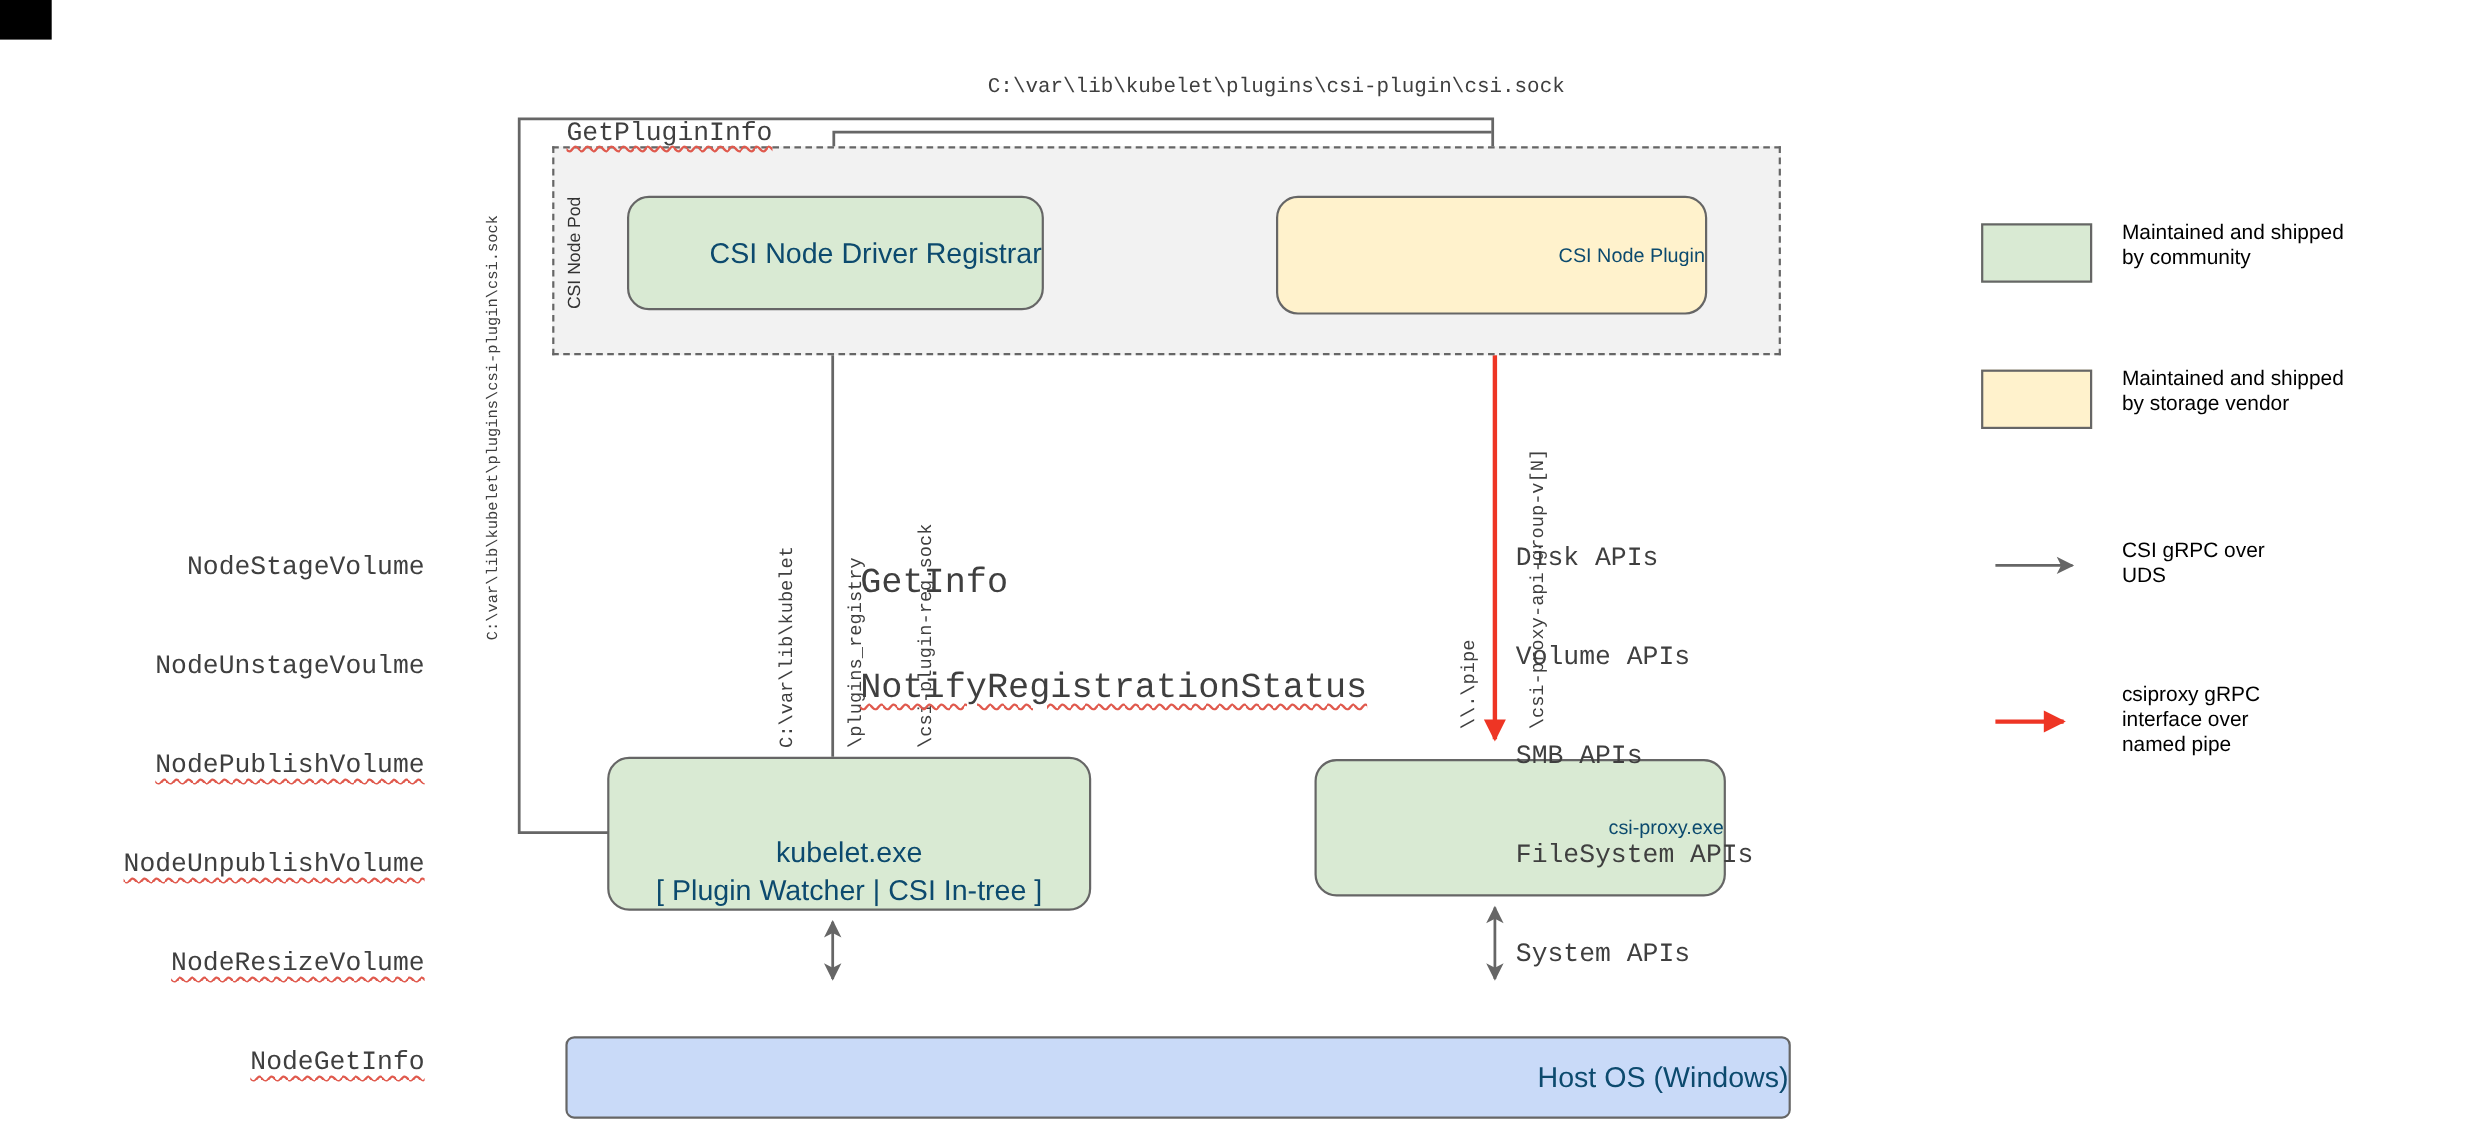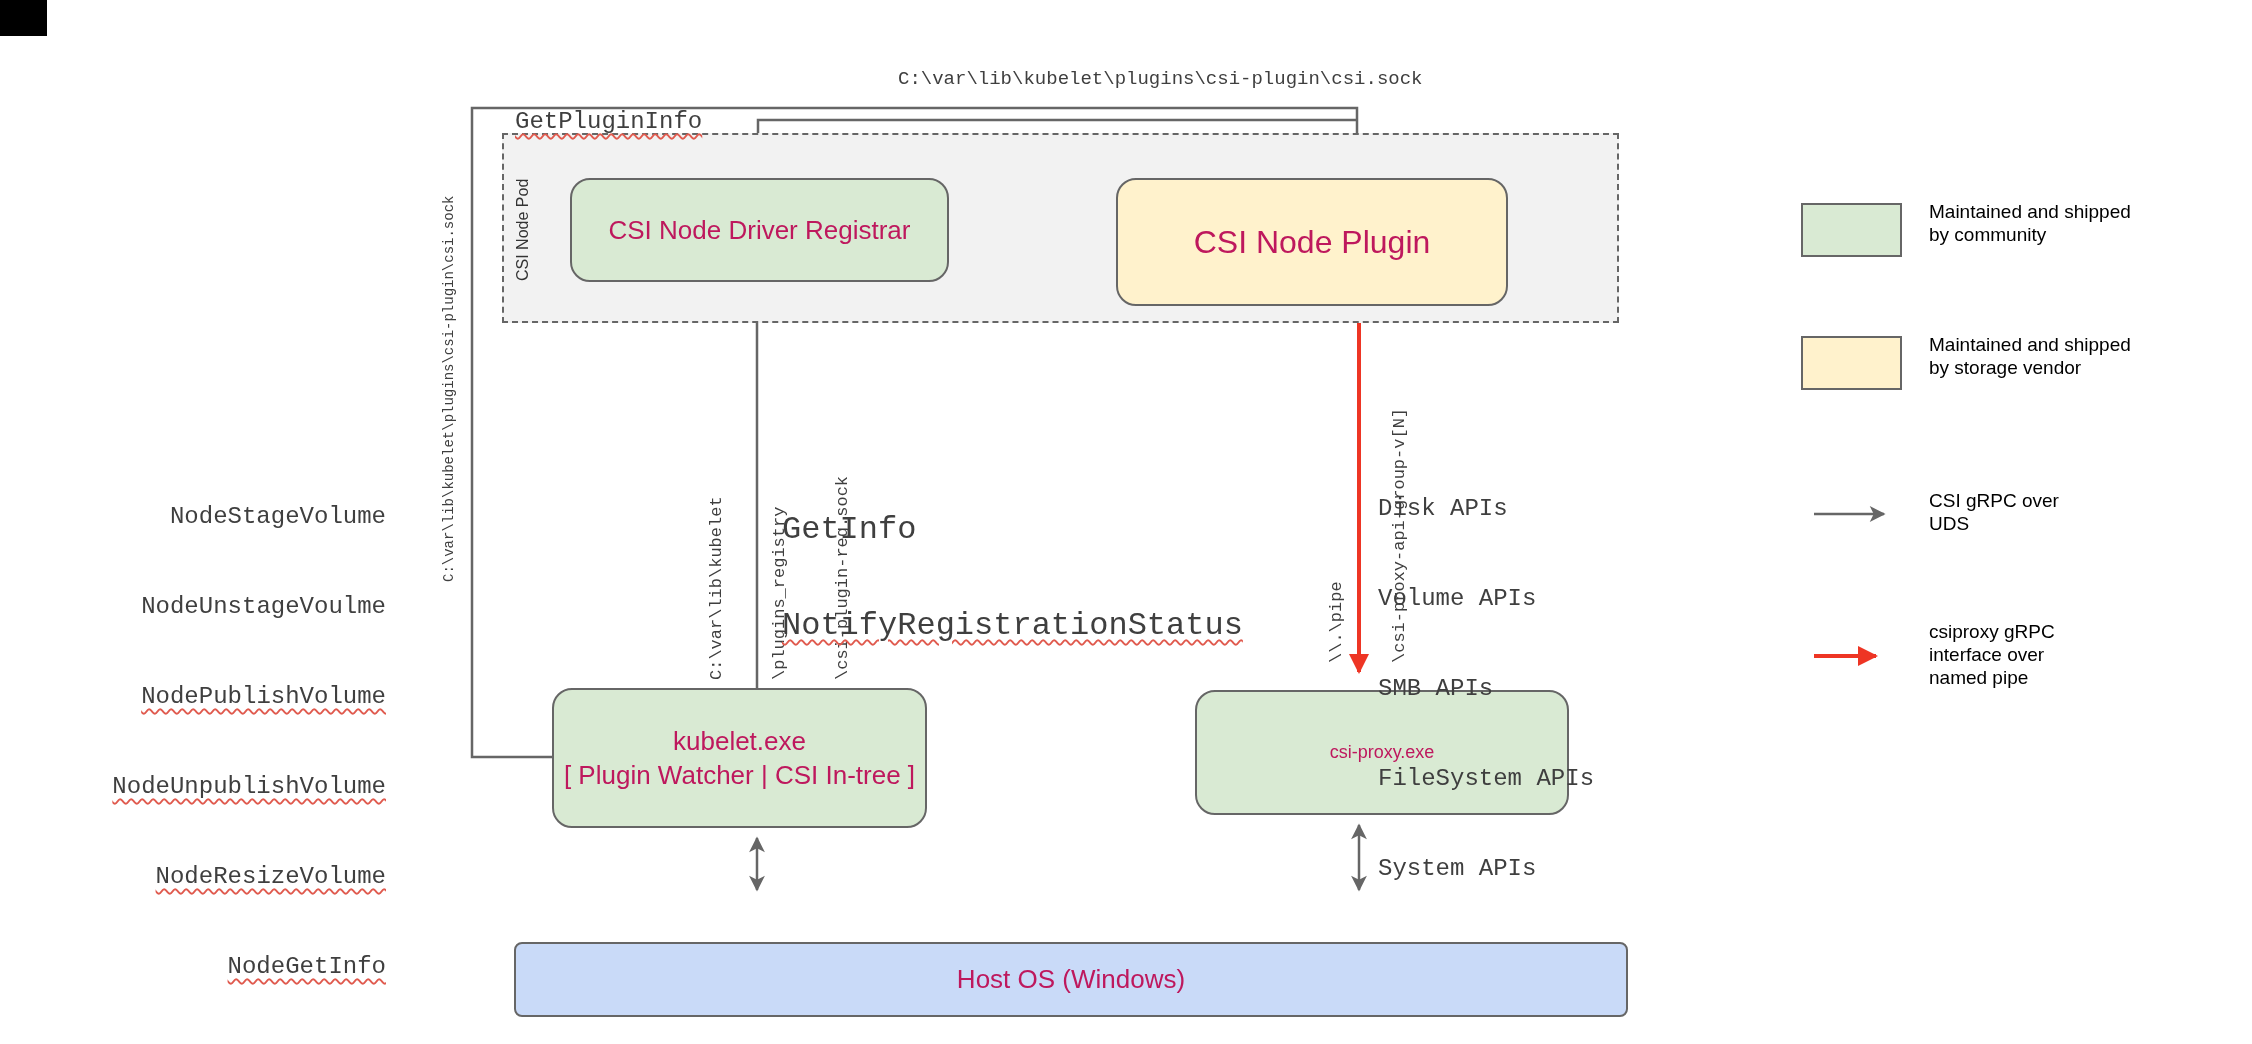--- a/index.html
+++ b/index.html
@@ -9,21 +9,21 @@
   }
   html,body{margin:0;padding:0;background:#ffffff;}
   #canvas{position:relative;width:2252px;height:1044px;background:#fff;overflow:hidden;
           font-family:"Liberation Sans",sans-serif;}
   .abs{position:absolute;}
   .mono{font-family:"Liberation Mono","DejaVu Sans Mono",monospace;color:var(--rpc-text);}
   .sq{text-decoration-line:underline;text-decoration-style:wavy;
       text-decoration-color:var(--squiggle-red);text-decoration-thickness:1.5px;
       text-underline-offset:5px;}
   .node{position:absolute;border:2px solid var(--border-gray);display:flex;align-items:center;
-        justify-content:center;text-align:center;color:#be185d;box-sizing:border-box;}
+        justify-content:flex-end;text-align:center;color:#0c4a6e;box-sizing:border-box;}
   .r20{border-radius:20px;} .r10{border-radius:8px;}
   .pod{position:absolute;border:2px dashed var(--border-gray);background:var(--pod-gray);box-sizing:border-box;}
   .vtext{position:absolute;transform:rotate(-90deg);transform-origin:0 0;white-space:pre;}
   .rpc-list{line-height:30px;font-size:24px;text-align:right;white-space:pre;}
   .api-list{line-height:30px;font-size:24px;white-space:pre;}
   .swatch{position:absolute;width:101px;height:54px;border:2px solid var(--border-gray);box-sizing:border-box;}
   .legend-label{position:absolute;font-size:19px;line-height:23px;color:#000;}
 </style>
 </head>
 <body>
@@ -57,24 +57,24 @@
     <line x1="1814" y1="514" x2="1884" y2="514" stroke="var(--line-gray)" stroke-width="2.5" marker-end="url(#gr)"></line>
     <line x1="1814" y1="656" x2="1876" y2="656" stroke="var(--arrow-red)" stroke-width="4" marker-end="url(#rd)"></line>
   </svg>
 
   <div class="pod" style="left:502px;top:133px;width:1117px;height:190px;"></div>
   <div class="vtext" style="left:514px;top:281px;width:100px;font-size:16px;color:#333;">CSI Node Pod</div>
 
   <div class="node r20" style="left:570px;top:178px;width:379px;height:104px;background:var(--community-green);font-size:26px;">
     <span>CSI Node Driver Registrar</span>
   </div>
-  <div class="node r20" style="left:1116px;top:178px;width:392px;height:128px;background:var(--vendor-yellow);font-size:32px;">
+  <div class="node r20" style="left:1160px;top:178px;width:392px;height:108px;background:var(--vendor-yellow);font-size:18px;">
     <span>CSI Node Plugin</span>
   </div>
-  <div class="node r20" style="left:552px;top:688px;width:375px;height:140px;background:var(--community-green);font-size:26px;line-height:34px;flex-direction:column;">
+  <div class="node r20" style="left:552px;top:688px;width:440px;height:140px;background:var(--community-green);font-size:26px;line-height:34px;flex-direction:column;">
     <span>kubelet.exe</span>
     <span>[ Plugin Watcher | CSI In-tree ]</span>
   </div>
   <div class="node r20" style="left:1195px;top:690px;width:374px;height:125px;background:var(--community-green);font-size:18px;">
     <span>csi-proxy.exe</span>
   </div>
   <div class="node r10" style="left:514px;top:942px;width:1114px;height:75px;background:var(--host-blue);font-size:26px;">
     <span>Host OS (Windows)</span>
   </div>
 

